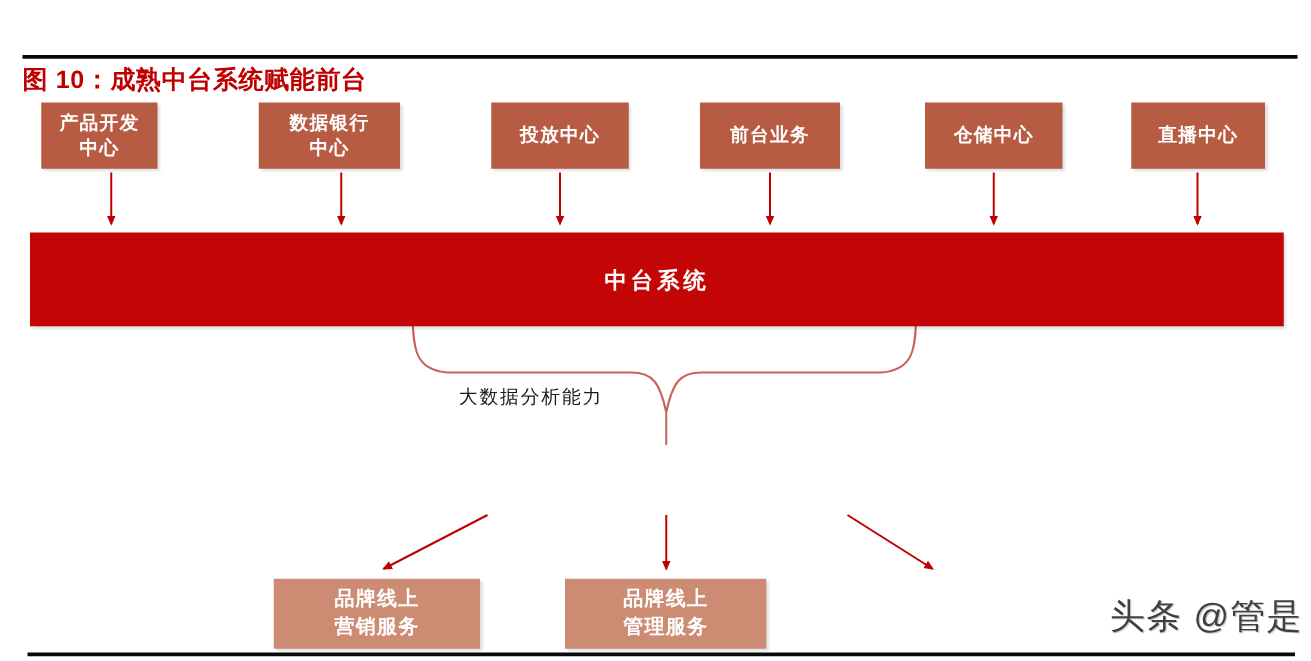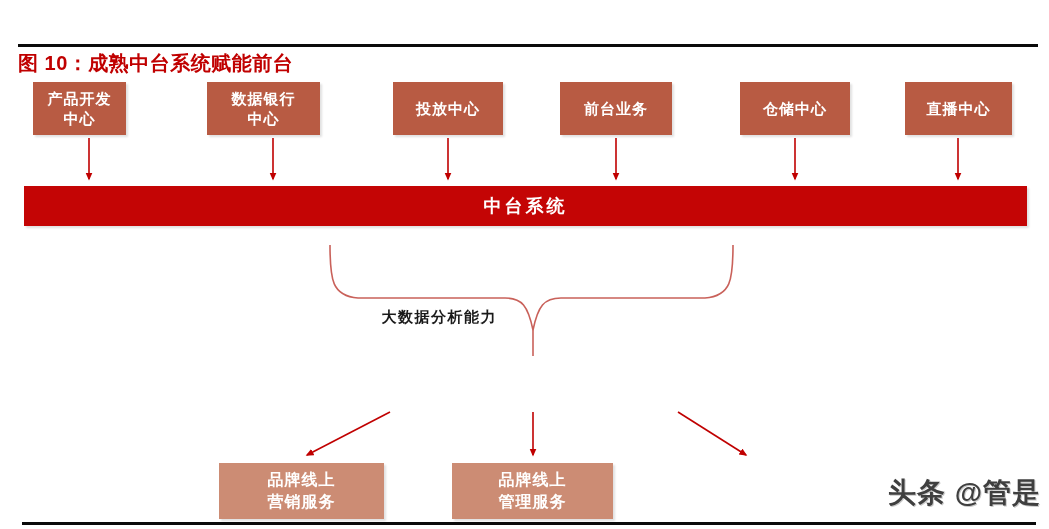--- a/index.html
+++ b/index.html
@@ -29,41 +29,41 @@
     position:absolute; display:flex; flex-direction:column;
     align-items:center; justify-content:center;
     color:#fff; font-weight:bold; text-align:center;
     box-shadow:2px 2px 2px rgba(0,0,0,0.12);
   }
   .center-box {
     top:82px; height:53px; background:var(--center-box);
     font-size:15px; line-height:20px; letter-spacing:1px;
   }
   .platform-bar {
-    position:absolute; left:24px; top:186px; width:1003px; height:40px;
+    position:absolute; left:24px; top:186px; width:1003px; height:75px;
     background:var(--bar-red); color:#fff; font-weight:bold;
     font-size:18px; letter-spacing:3px;
     display:flex; align-items:center; justify-content:center;
     box-shadow:2px 2px 2px rgba(0,0,0,0.12);
   }
   .capability-label {
-    position:absolute; top:308px; font-size:15px; font-weight:bold;
-    color:#1a1a1a; letter-spacing:1.5px; text-align:right; white-space:nowrap;
+    position:absolute; top:308px; font-size:15px; font-weight:normal;
+    color:#1a1a1a; letter-spacing:1.5px; text-align:left; white-space:nowrap;
   }
   .front-office {
     left:385px; top:357px; width:294px; height:52px;
     background:var(--front-office-box); font-size:18px; letter-spacing:3px;
   }
   .service-box {
     top:463px; height:56px; background:var(--service-box);
     font-size:16px; line-height:22px; letter-spacing:1px;
   }
   .watermark {
     position:absolute; left:888px; top:474px; width:160px;
-    font-size:28px; font-weight:bold; color:var(--watermark-gray);
+    font-size:28px; font-weight:normal; color:var(--watermark-gray);
     letter-spacing:1px; white-space:nowrap;
     text-shadow:1px 1px 0 #c9c9c9;
   }
 </style>
 </head>
 <body>
 
 <div class="stage">
 
   <div class="fig-title">图 10：成熟中台系统赋能前台</div>

